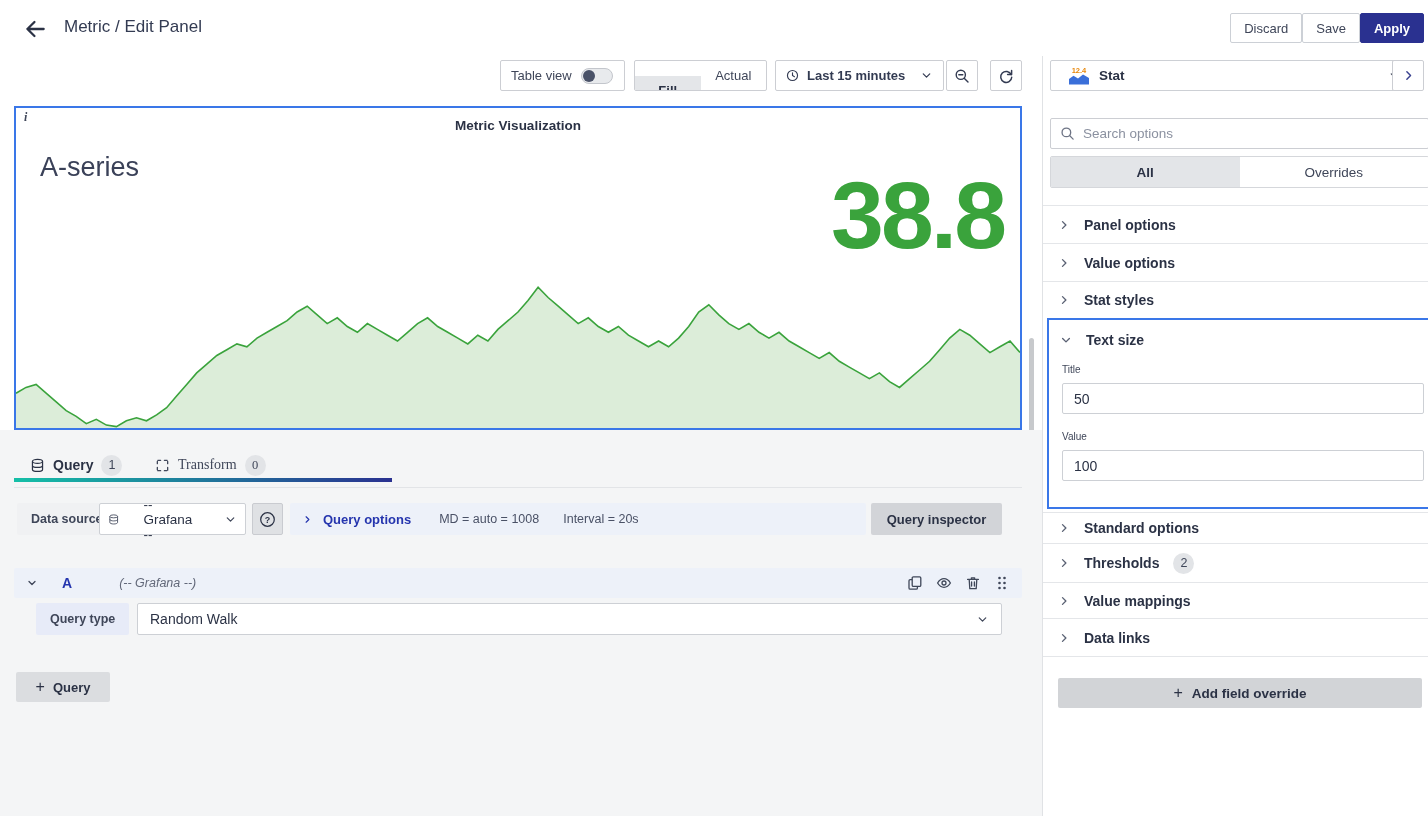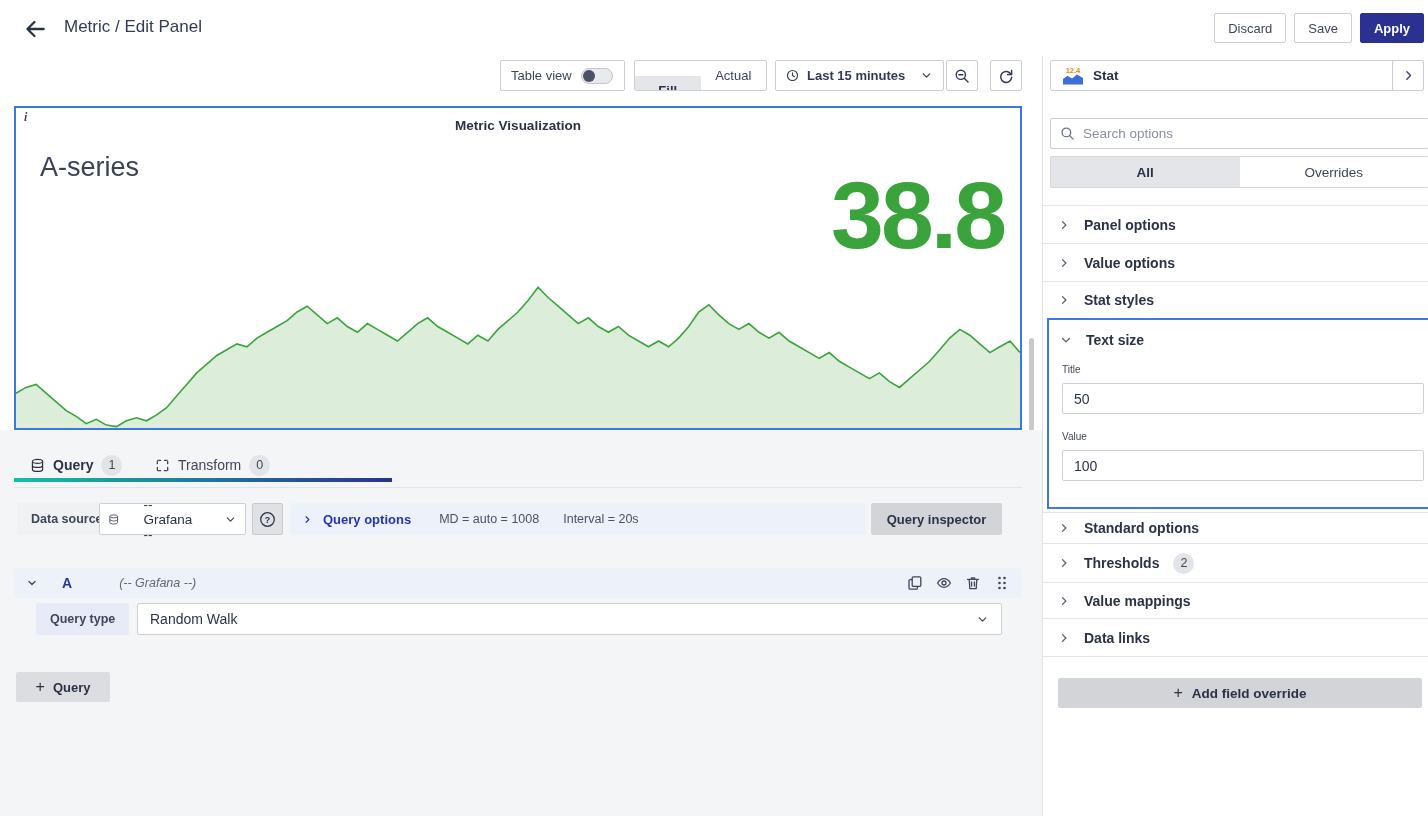--- a/index.html
+++ b/index.html
@@ -4,21 +4,21 @@
 <style>
   * { margin:0; padding:0; box-sizing:border-box; }
   html,body { width:1428px; height:816px; overflow:hidden; background:#fff;
               font-family:"Liberation Sans", sans-serif; color:#2b3245; }
   .app { position:relative; width:1428px; height:816px; }
 
   
   .header { position:absolute; top:0; left:0; width:1428px; height:56px; background:#fff; }
   .back-btn { position:absolute; left:22px; top:16px; width:26px; height:26px; cursor:pointer; }
   .page-title { position:absolute; left:64px; top:17px; font-size:17px; font-weight:500; color:#333b52; }
-  .hdr-actions { position:absolute; right:4px; top:13px; display:flex; gap:8px; }
+  .hdr-actions { position:absolute; right:4px; top:13px; display:flex; }
   .btn { height:30px; border-radius:2px; font-size:13px; font-weight:500; display:flex;
          align-items:center; justify-content:center; padding:0 13px; cursor:pointer; white-space:nowrap; }
   .btn-outline { background:#fff; border:1px solid #ccd0d6; color:#3f4659; }
   .btn-primary { background:#2a3190; border:1px solid #2a3190; color:#fff; font-weight:600; }
 
   
   .main { position:absolute; left:0; top:56px; width:1042px; height:760px; background:#fff; }
 
   
   .toolbar-item { position:absolute; top:4px; height:31px; background:#fff; border:1px solid #ccced3;
@@ -44,21 +44,21 @@
   .big-value { position:absolute; right:16px; top:60px; font-size:95px; line-height:1; font-weight:700;
                letter-spacing:-3px; }
   .sparkline { position:absolute; left:0; bottom:0; width:1004px; height:145px; display:block; }
 
   .resize-handle { position:absolute; left:420px; top:377px; width:200px; height:5px; border-radius:3px;
                    background:#d8dadc; cursor:row-resize; }
 
   
   .editor { position:absolute; left:0; top:374px; width:1042px; height:386px; background:#f4f5f6; }
   .tab { position:absolute; top:20px; height:30px; display:flex; align-items:center; gap:8px; cursor:pointer; }
-  .tab-query { left:30px; } .tab-transform { left:155px; }
+  .tab-query { left:30px; } .tab-transform { left:155px;font-family:Liberation Serif, serif; }
   .tab-label { font-size:14px; font-weight:600; color:#2b3245; }
   .tab-transform .tab-label { font-weight:400; color:#3f4659; }
   .badge { min-width:21px; height:21px; padding:0 6px; border-radius:11px; background:#e2e4e7; color:#3f4659;
            font-size:12.5px; display:flex; align-items:center; justify-content:center; }
   .tab-underline { position:absolute; left:14px; top:48px; width:378px; height:4px;
                    background:linear-gradient(90deg,#15bfa7,#2a3190); }
   .tabs-divider { position:absolute; left:14px; top:57px; width:1008px; height:1px; background:#e2e4e7; }
 
   .ds-row { position:absolute; left:14px; top:73px; width:1008px; height:32px; }
   .ds-label { position:absolute; left:3px; top:0; height:32px; padding:0 14px; background:#f0f1f3; border-radius:2px;
@@ -92,21 +92,21 @@
   .addq-btn { position:absolute; left:16px; top:242px; width:94px; height:30px; background:#dbdde0; border-radius:2px;
               display:flex; align-items:center; justify-content:center; gap:8px; font-size:13px; font-weight:600;
               color:#2b3245; cursor:pointer; }
   .plus-glyph { font-size:16px; font-weight:400; color:#2b3245; line-height:1; }
 
   .scroll-thumb { position:absolute; left:1029px; top:282px; width:5px; height:195px; border-radius:3px; background:#c7c9cc; }
 
   
   .sidebar { position:absolute; left:1042px; top:56px; width:386px; height:760px; background:#fff;
              border-left:1px solid #e0e2e5; }
-  .viz-select { position:absolute; left:7px; top:4px; width:368px; padding:0 10px; gap:8px; height:31px; }
+  .viz-select { position:absolute; left:7px; top:4px; width:368px; padding:0 16px; gap:8px; height:31px; }
   .viz-name { font-weight:600; font-size:13.5px; color:#2b3245; }
   .viz-select .chev { margin-left:auto; }
   .viz-next { position:absolute; left:349px; top:4px; width:32px; height:31px; background:#fff; border:1px solid #ccced3;
               border-radius:2px; display:flex; align-items:center; justify-content:center; cursor:pointer; }
 
   .search-box { position:absolute; left:7px; top:62px; width:379px; height:31px; background:#fff;
                 border:1px solid #ccced3; border-radius:2px; display:flex; align-items:center; gap:8px; padding:0 9px; }
   .search-box input { border:none; outline:none; flex:1; font-size:13.5px; font-family:inherit; color:#0f766e; background:transparent; }
   .search-box input::placeholder { color:#8b91a0; }
 

